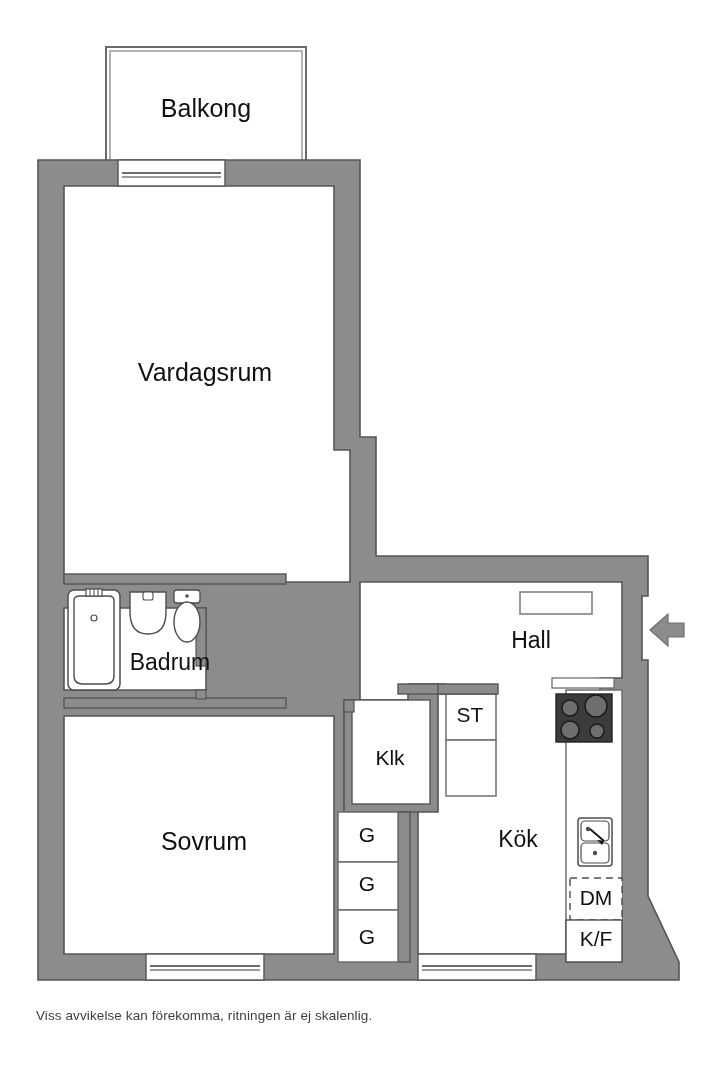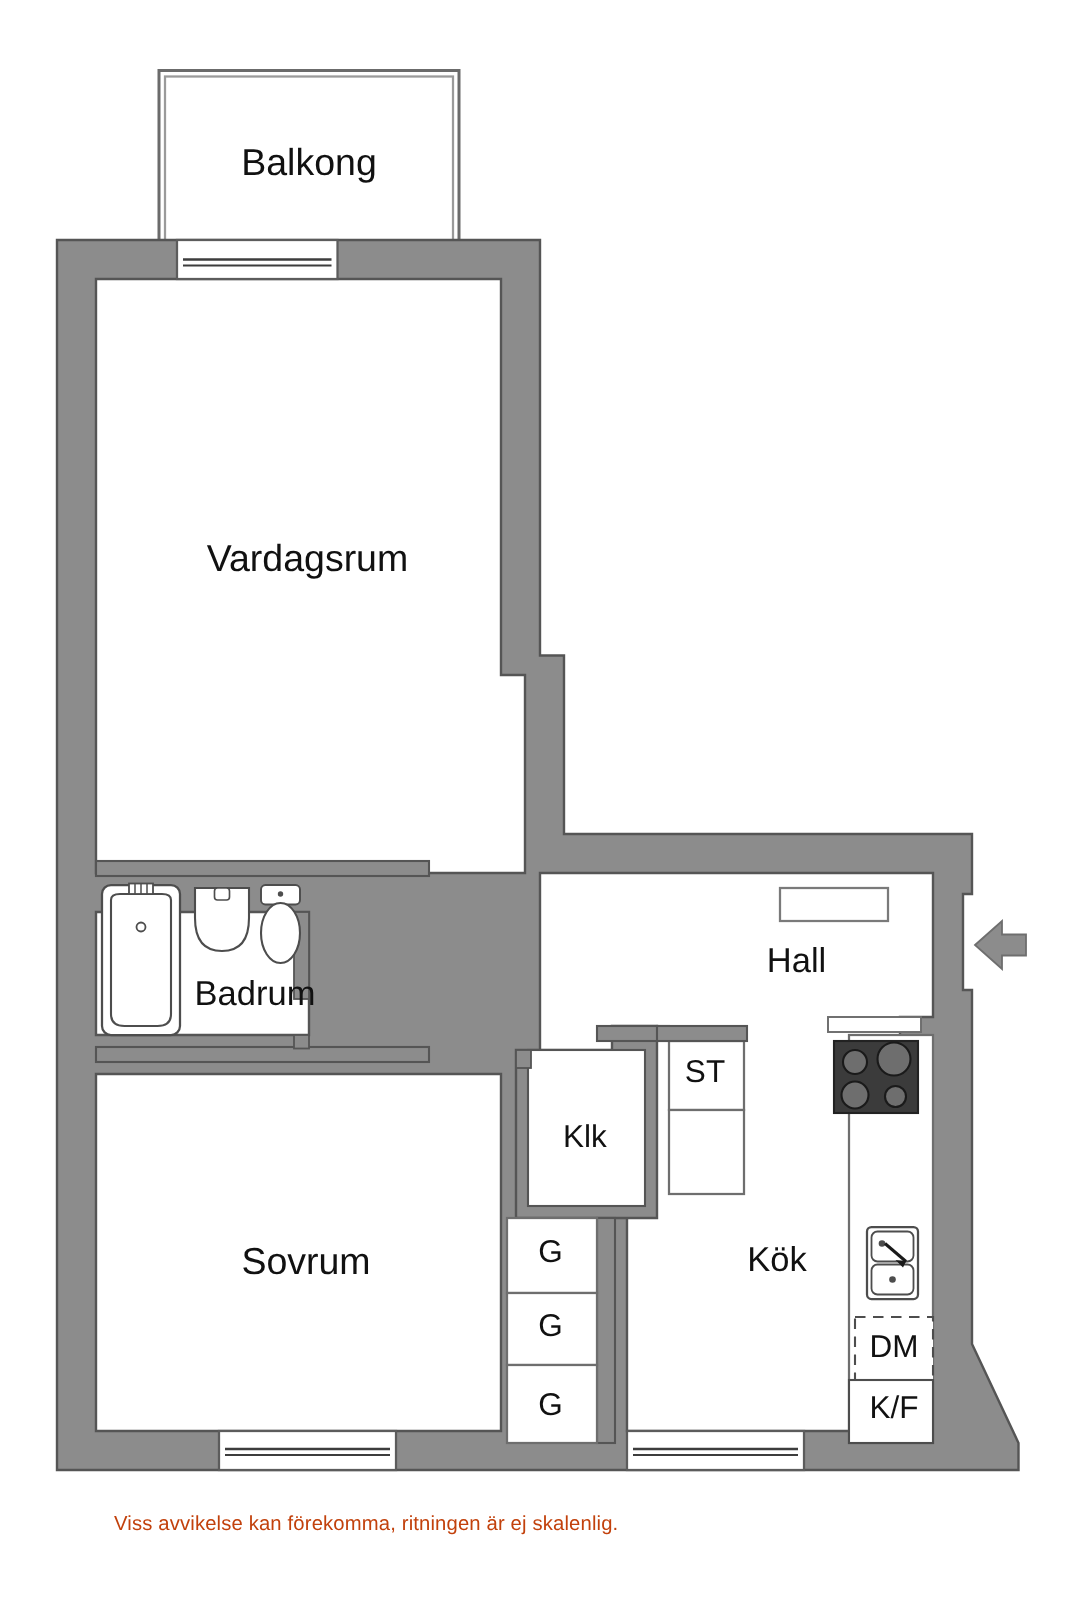--- a/index.html
+++ b/index.html
@@ -18,24 +18,23 @@
     dominant-baseline:middle;
   }
   .lbl-xl{font-size:25px;}
   .lbl-lg{font-size:23px;}
   .lbl-md{font-size:21px;}
   .disclaimer{
     position:absolute;
     left:36px;
     top:1008px;
     font-size:13.5px;
-    color:#c2410c;
+    color:#404040;
     letter-spacing:.1px;
     white-space:nowrap;
-    margin-left:40px;
   }
 </style>
 </head>
 <body>
 
 <div id="floorplan-app">
 
   <svg id="plan-svg" viewBox="0 0 720 1080">
 
     <g>

